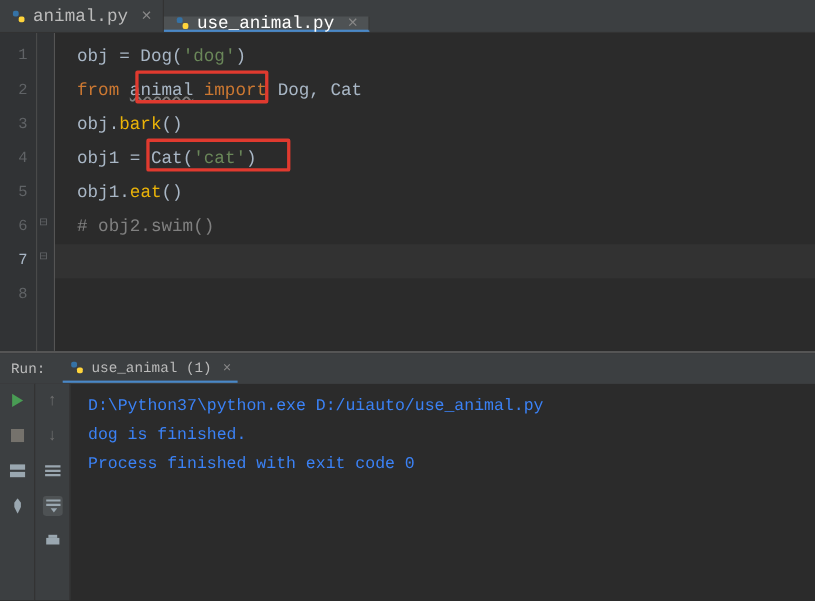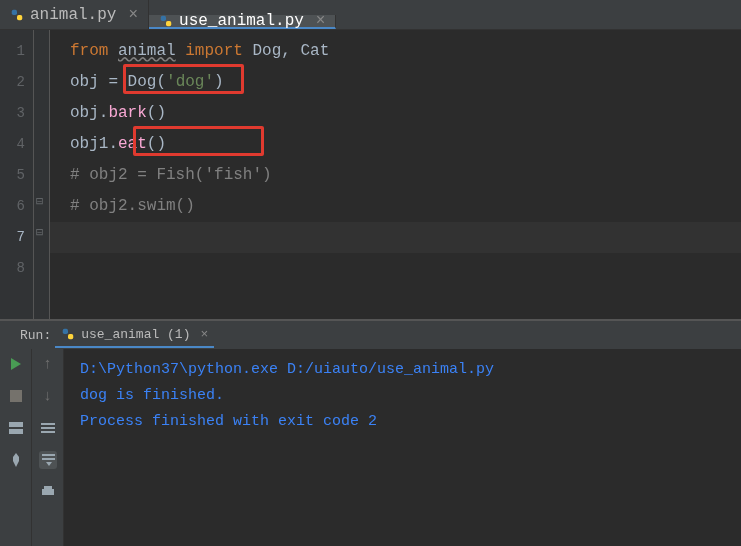--- a/index.html
+++ b/index.html
@@ -73,21 +73,21 @@
     flex: 1;
   }
   .code-line { white-space: pre; position: relative; }
   .current-line {
     position: absolute;
     left: 0; right: 0;
     background: #323232;
     height: 31px;
   }
   .kw { color: #cc7832; }
-  .fn { color: #f9a8d4; }
+  .fn { color: #eab308; }
   .str { color: #6a8759; }
   .comment { color: #808080; }
   .plain { color: #a9b7c6; }
   .hl-box {
     position: absolute;
     border: 3px solid #e03a2f;
     border-radius: 2px;
     pointer-events: none;
   }
   .fold-mark {
@@ -104,22 +104,22 @@
     display: flex;
     flex-direction: column;
   }
   .run-header {
     display: flex;
     align-items: center;
     background: #3c3f41;
     height: 28px;
     color: #bbbbbb;
     font-size: 13px;
-    padding-left: 20px;
-    gap: 4px;
+    padding-left: 10px;
+    gap: 16px;
   }
   .run-tab {
     display: flex;
     gap: 6px;
     border-bottom: 2px solid #4a88c7;
     padding: 4px 6px;
   }
   .run-body {
     display: flex;
     flex: 1;
@@ -202,25 +202,25 @@
     <div>6</div>
     <div style="color:#a9b7c6;">7</div>
     <div>8</div>
   </div>
   <div class="fold-gutter">
     <span class="fold-mark" style="top:164px;">⊟</span>
     <span class="fold-mark" style="top:195px;">⊟</span>
   </div>
   <div class="code">
     <div class="current-line" style="top:192px;"></div>
+    <div class="code-line"><span class="plain">obj = </span><span class="plain">Dog</span><span class="plain">(</span><span class="str">'dog'</span><span class="plain">)</span></div>
     <div class="code-line"><span class="kw">from </span><span class="plain" style="text-decoration: underline wavy #808080;">animal</span><span class="kw"> import </span><span class="plain">Dog, Cat</span></div>
-    <div class="code-line"><span class="plain">obj = </span><span class="plain">Dog</span><span class="plain">(</span><span class="str">'dog'</span><span class="plain">)</span></div>
     <div class="code-line"><span class="plain">obj.</span><span class="fn">bark</span><span class="plain">()</span></div>
+    <div class="code-line"><span class="plain">obj1 = </span><span class="plain">Cat</span><span class="plain">(</span><span class="str">'cat'</span><span class="plain">)</span></div>
     <div class="code-line"><span class="plain">obj1.</span><span class="fn">eat</span><span class="plain">()</span></div>
-    <div class="code-line"><span class="comment"># obj2 = Fish('fish')</span></div>
     <div class="code-line" style="position:relative;z-index:1;"><span class="comment"># obj2.swim()</span></div>
 
     <div class="hl-box" style="left:73px; top:34px; width:121px; height:30px;"></div>
     <div class="hl-box" style="left:83px; top:96px; width:131px; height:30px;"></div>
   </div>
 </div>
 
 <div class="run-panel">
   <div class="run-header">
     <span>Run:</span>
@@ -277,16 +277,16 @@
           <svg width="14" height="12">
             <rect x="1" y="3" width="12" height="6" fill="#9aa7b0"></rect>
             <rect x="3" y="0" width="8" height="3" fill="#9aa7b0"></rect>
           </svg>
         </span>
     </div>
     <div class="console">
       <div class="console-line">D:\Python37\python.exe D:/uiauto/use_animal.py</div>
       <div class="console-line">dog is finished.</div>
       <div class="console-line"></div>
-      <div class="console-line">Process finished with exit code 2</div>
+      <div class="console-line">Process finished with exit code 0</div>
     </div>
   </div>
 </div>
 
 </body></html>

